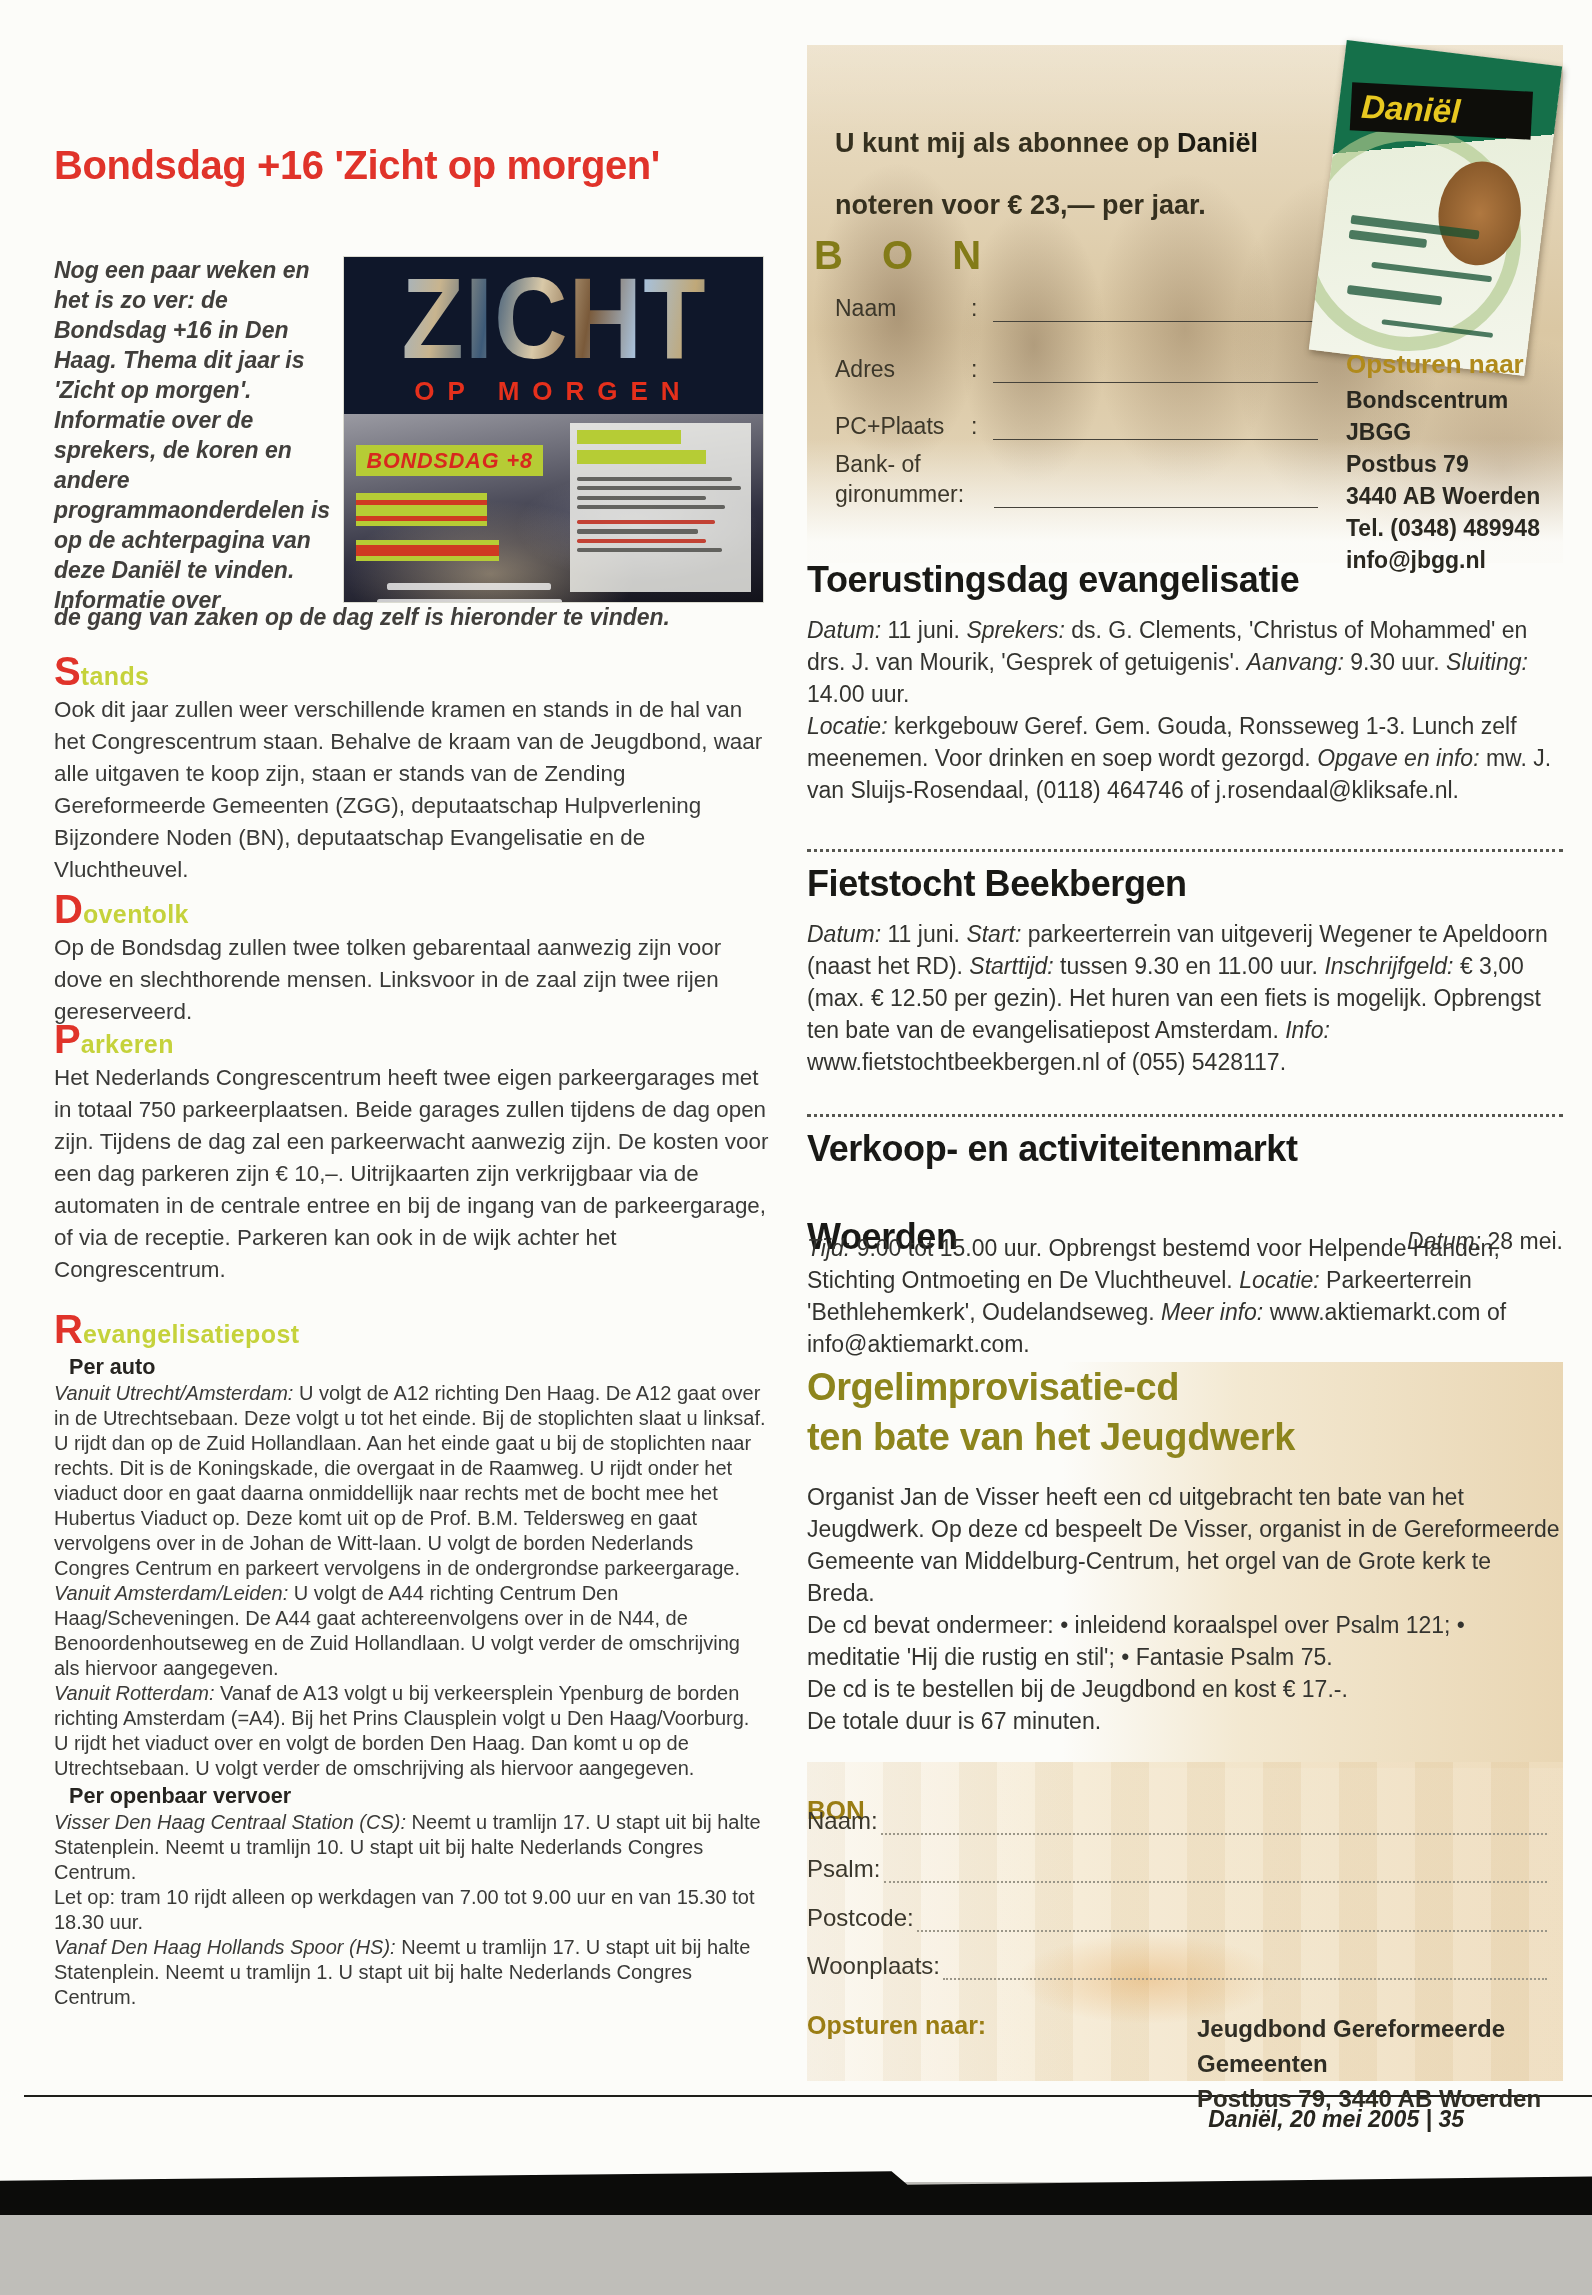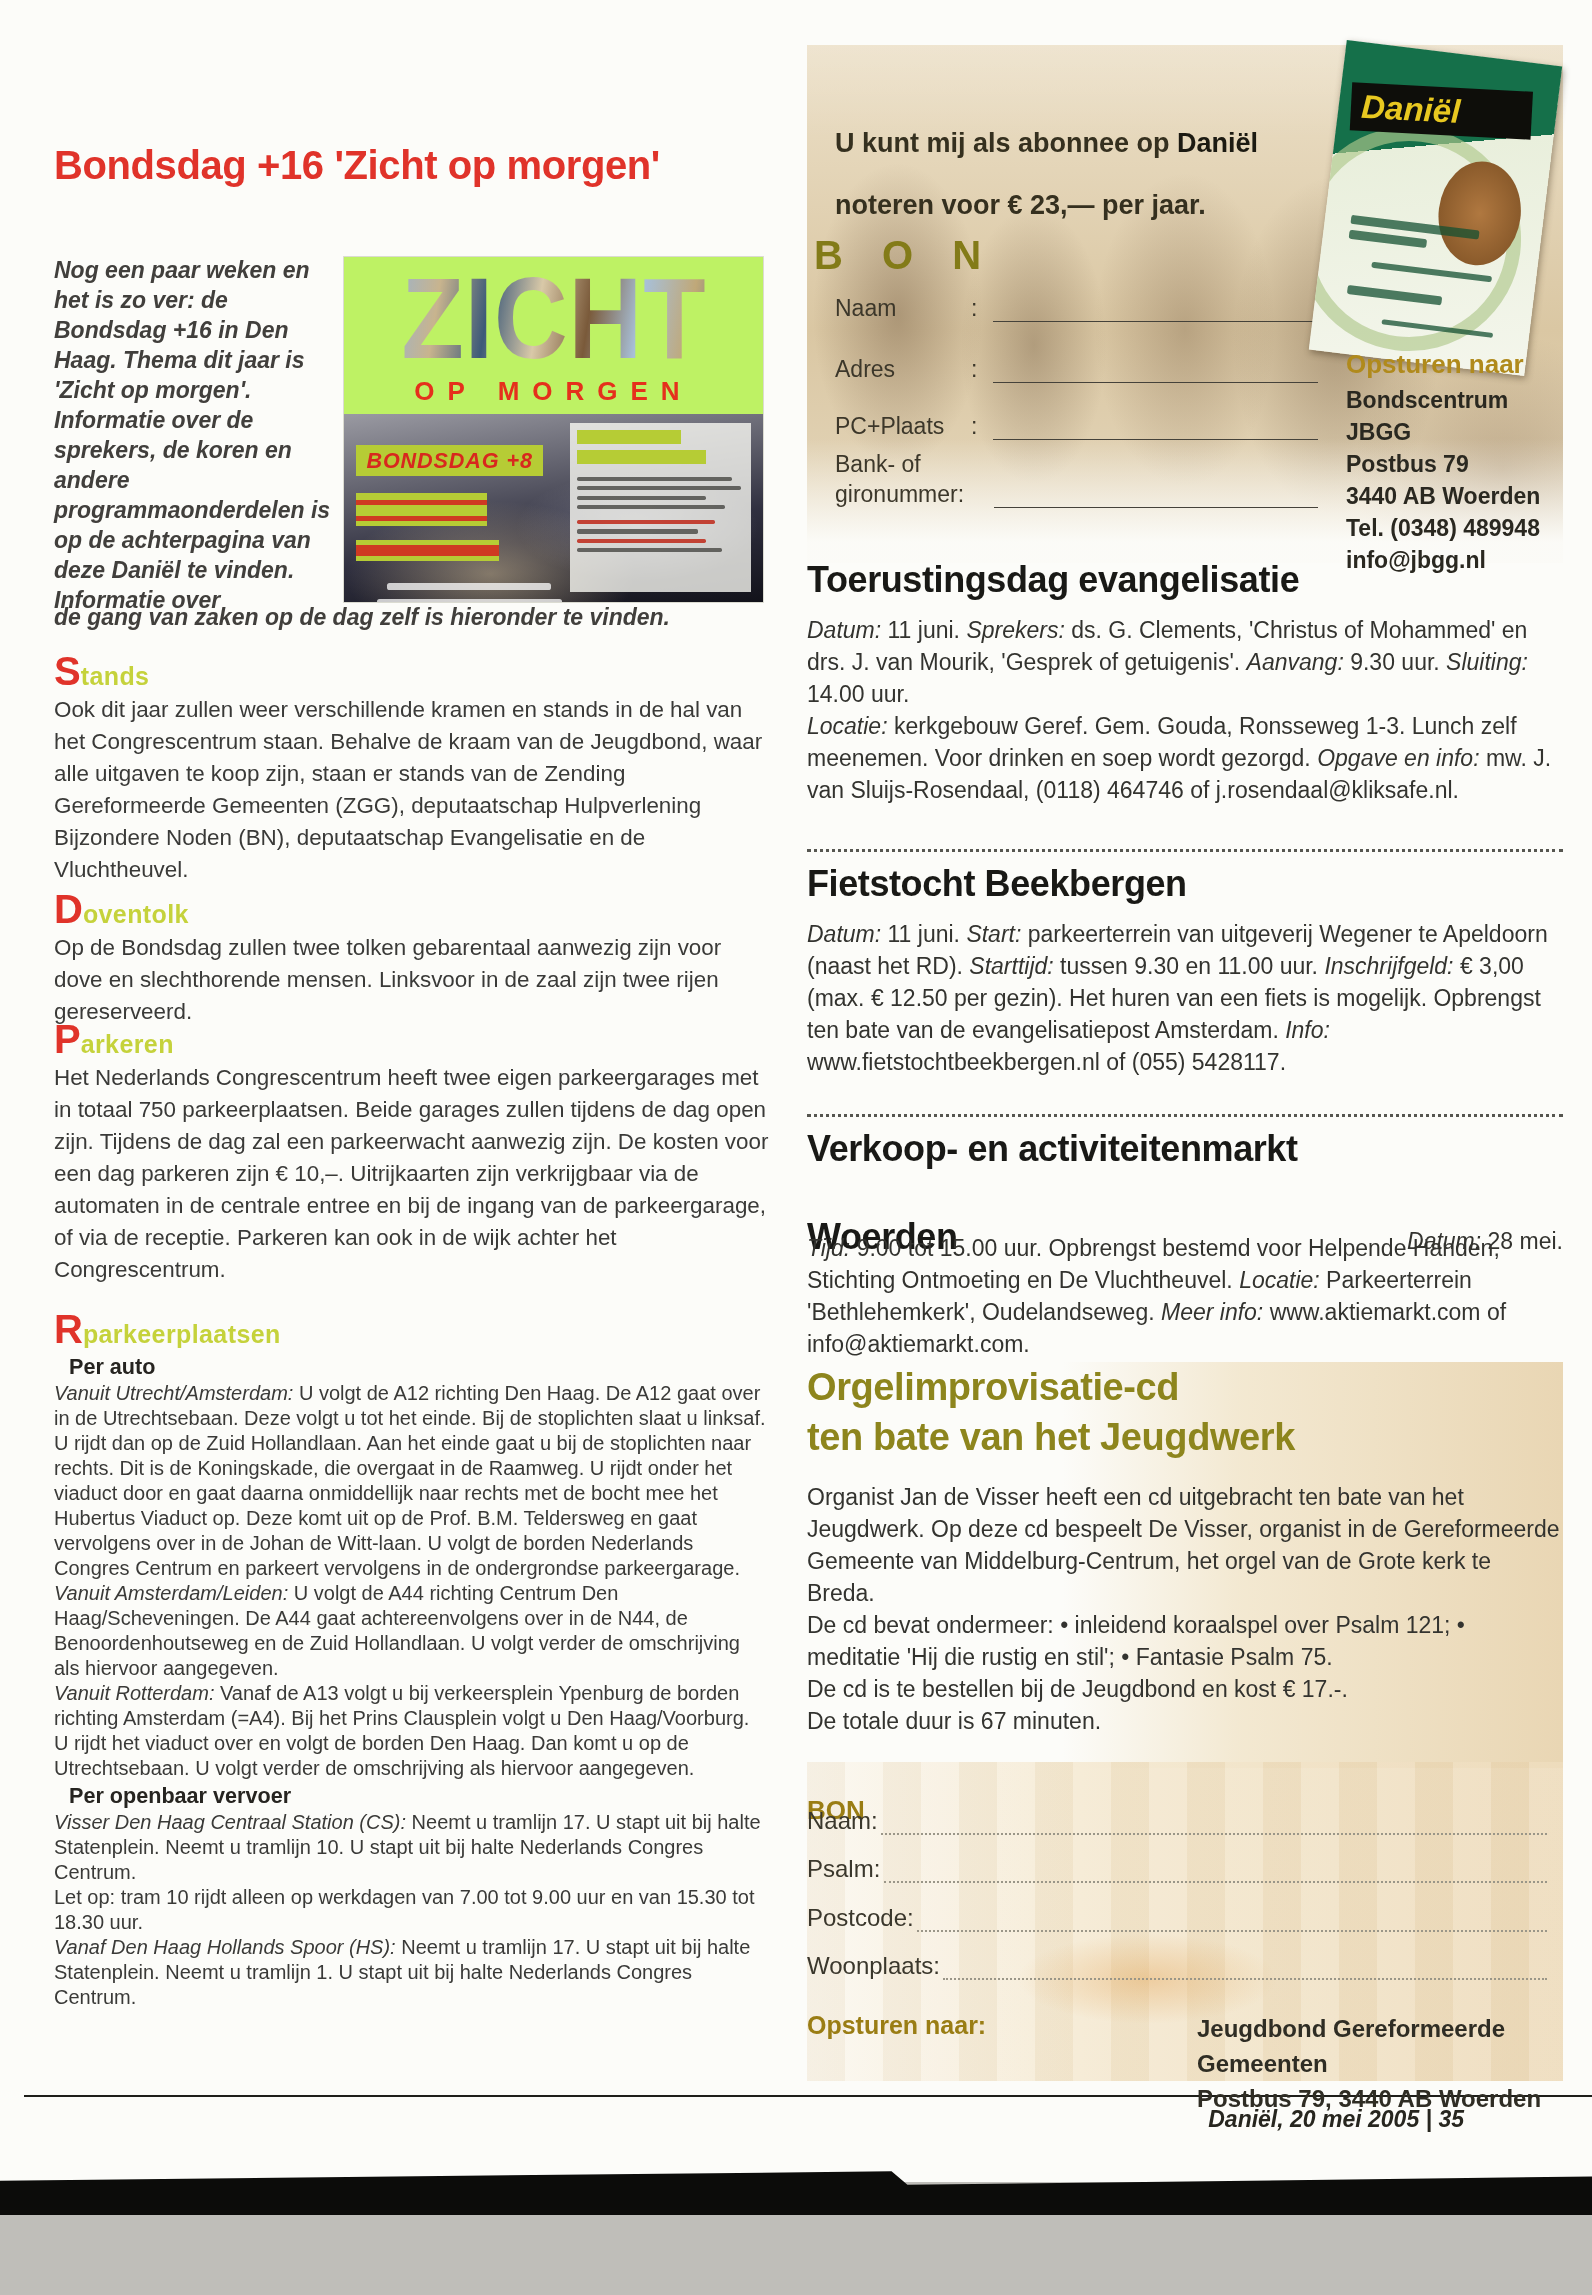--- a/index.html
+++ b/index.html
@@ -21,21 +21,21 @@
 
   .sec-head .ini { font-size:40px; font-weight:bold; color:#e0332a; }
   .sec-head .rest { font-size:25px; font-weight:bold; color:#c5d23b; letter-spacing:0.4px; }
   .sec-body { width:715px; }
 
   .route-txt { font-size:20px; line-height:25px; color:#3a3a38; width:715px; }
   .route-sub { font-size:21.6px; font-weight:bold; color:#262420; line-height:29px;margin-left:15px; }
   .route-txt p { margin:0; }
 
   
-  #poster { left:290px; top:257px; width:419px; height:345px; overflow:hidden; background:#bef264; box-shadow:0 0 0 0.9px #d8d8cc; }
+  #poster { left:290px; top:257px; width:419px; height:345px; overflow:hidden; background:#0f172a; box-shadow:0 0 0 0.9px #d8d8cc; }
   #poster-zicht { position:absolute; left:7px; top:-3.5px; width:406px; text-align:center;
      font-size:102px; font-weight:800; letter-spacing:0.9px; transform:scaleY(1.12); transform-origin:top;
      background-image:linear-gradient(100deg,#6b4a2e 0%,#9db3c9 11%,#c8b48e 22%,#3d5a78 34%,#d9c9a8 46%,#7a5a3a 58%,#a8c0d8 70%,#c0a878 82%,#4a6888 94%);
      -webkit-background-clip:text; background-clip:text; color:#4a3a22; -webkit-text-fill-color:transparent; }
   #poster-sub { position:absolute; left:0; top:119px; width:100%; text-align:center;
      font-size:26px; font-weight:800; color:#e5301c; letter-spacing:13px; }
   #poster-photo { position:absolute; left:0; top:157px; width:100%; height:188px;
      background: radial-gradient(207px 104px at 35% 85%, rgba(245,220,170,.45), transparent 70%),
                  radial-gradient(173px 78px at 70% 60%, rgba(200,200,215,.35), transparent 70%),
                  linear-gradient(172deg,#9a9aa2 0%, #63636f 32%, #303040 62%, #12121a 100%); }
@@ -176,21 +176,21 @@
 
     <div class="abs" style="left:0; top:1017px;">
       <div class="sec-head">
         <span class="ini">P</span><span class="rest">arkeren</span>
       </div>
       <div class="sec-body body-txt">Het Nederlands Congrescentrum heeft twee eigen parkeergarages met in totaal 750 parkeerplaatsen. Beide garages zullen tijdens de dag open zijn. Tijdens de dag zal een parkeerwacht aanwezig zijn. De kosten voor een dag parkeren zijn € 10,–. Uitrijkaarten zijn verkrijgbaar via de automaten in de centrale entree en bij de ingang van de parkeergarage, of via de receptie. Parkeren kan ook in de wijk achter het Congrescentrum.</div>
     </div>
 
     <div class="abs" style="left:0; top:1307px;">
       <div class="sec-head">
-        <span class="ini">R</span><span class="rest">parkeerplaatsen</span>
+        <span class="ini">R</span><span class="rest">evangelisatiepost</span>
       </div>
       <div class="route-sub">Per auto</div>
       <div class="route-txt">
         <p><span class="ital">Vanuit Utrecht/Amsterdam:</span><span> U volgt de A12 richting Den Haag. De A12 gaat over in de Utrechtsebaan. Deze volgt u tot het einde. Bij de stoplichten slaat u linksaf. U rijdt dan op de Zuid Hollandlaan. Aan het einde gaat u bij de stoplichten naar rechts. Dit is de Koningskade, die overgaat in de Raamweg. U rijdt onder het viaduct door en gaat daarna onmiddellijk naar rechts met de bocht mee het Hubertus Viaduct op. Deze komt uit op de Prof. B.M. Teldersweg en gaat vervolgens over in de Johan de Witt-laan. U volgt de borden Nederlands Congres Centrum en parkeert vervolgens in de ondergrondse parkeergarage.</span></p>
         <p><span class="ital">Vanuit Amsterdam/Leiden:</span><span> U volgt de A44 richting Centrum Den Haag/Scheveningen. De A44 gaat achtereenvolgens over in de N44, de Benoordenhoutseweg en de Zuid Hollandlaan. U volgt verder de omschrijving als hiervoor aangegeven.</span></p>
         <p><span class="ital">Vanuit Rotterdam:</span><span> Vanaf de A13 volgt u bij verkeersplein Ypenburg de borden richting Amsterdam (=A4). Bij het Prins Clausplein volgt u Den Haag/Voorburg. U rijdt het viaduct over en volgt de borden Den Haag. Dan komt u op de Utrechtsebaan. U volgt verder de omschrijving als hiervoor aangegeven.</span></p>
       </div>
       <div class="route-sub">Per openbaar vervoer</div>
       <div class="route-txt">
         <p><span class="ital">Visser Den Haag Centraal Station (CS):</span><span> Neemt u tramlijn 17. U stapt uit bij halte Statenplein. Neemt u tramlijn 10. U stapt uit bij halte Nederlands Congres Centrum.</span></p>

